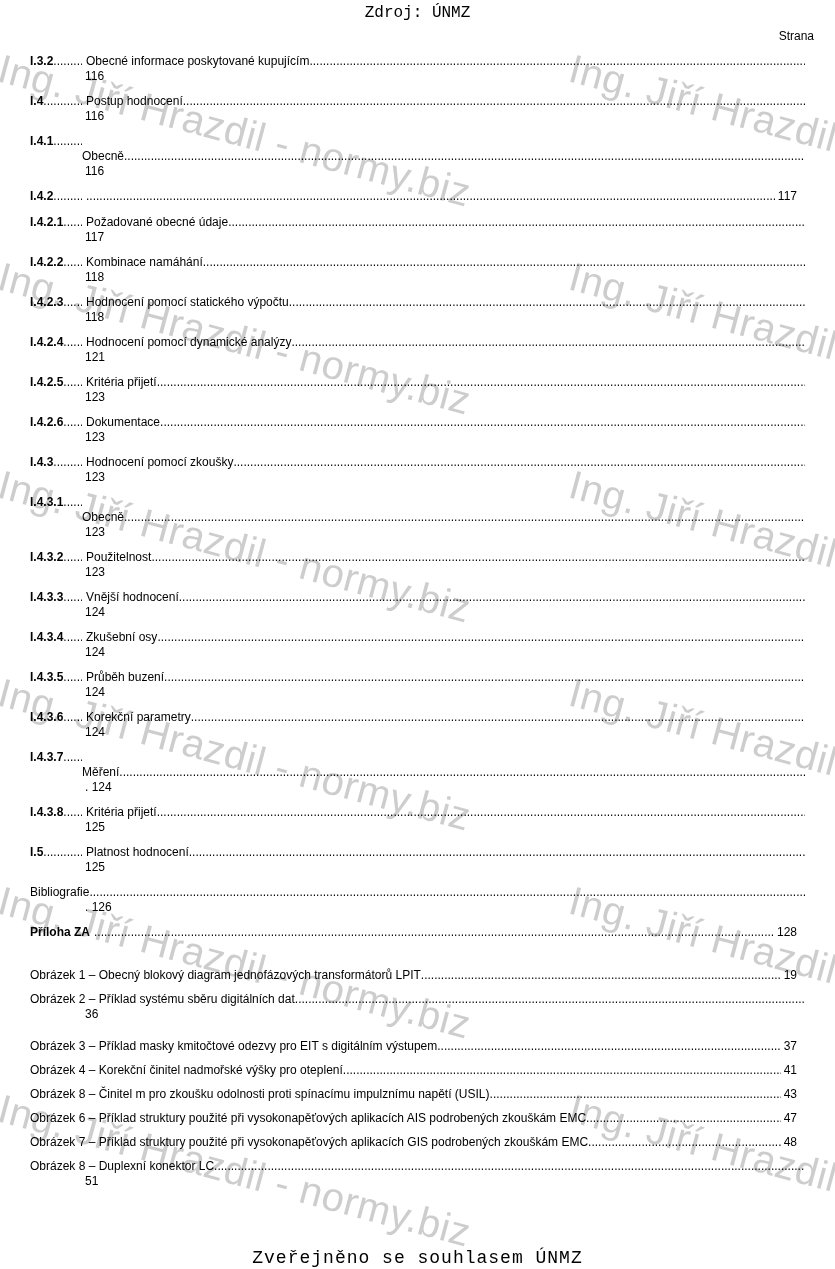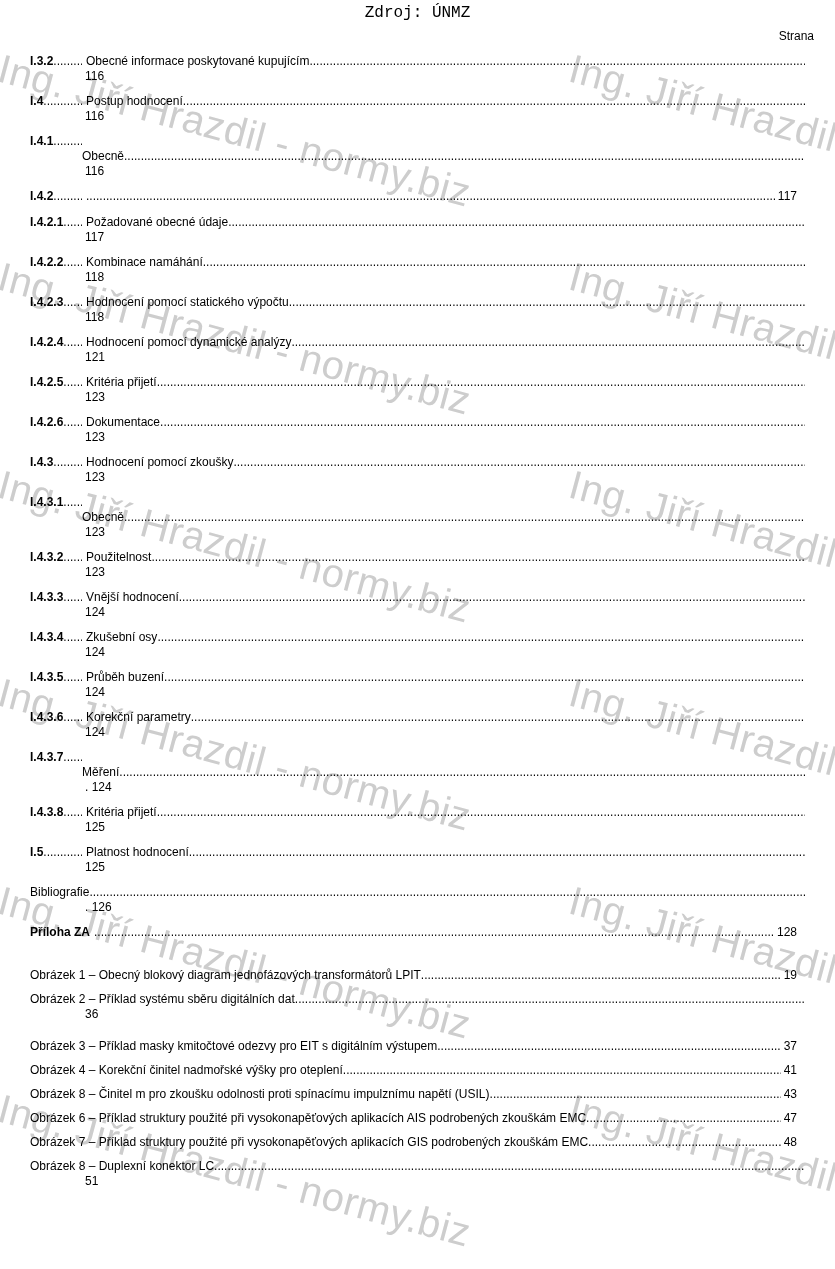--- a/index.html
+++ b/index.html
@@ -399,13 +399,14 @@
           <div class="line">
             <span class="txt">Obrázek 8 – Duplexní konektor LC</span>
             <span class="leader">................................................................................................................................................................................................................................................................................................................................................................................................................</span>
           </div>
           <div class="line indent">
             <span class="pg">51</span>
           </div>
         </div>
       </div>
   </div>
+  <div class="footer">Zveřejněno se souhlasem ÚNMZ</div>
 </div>
 
 </body></html>

